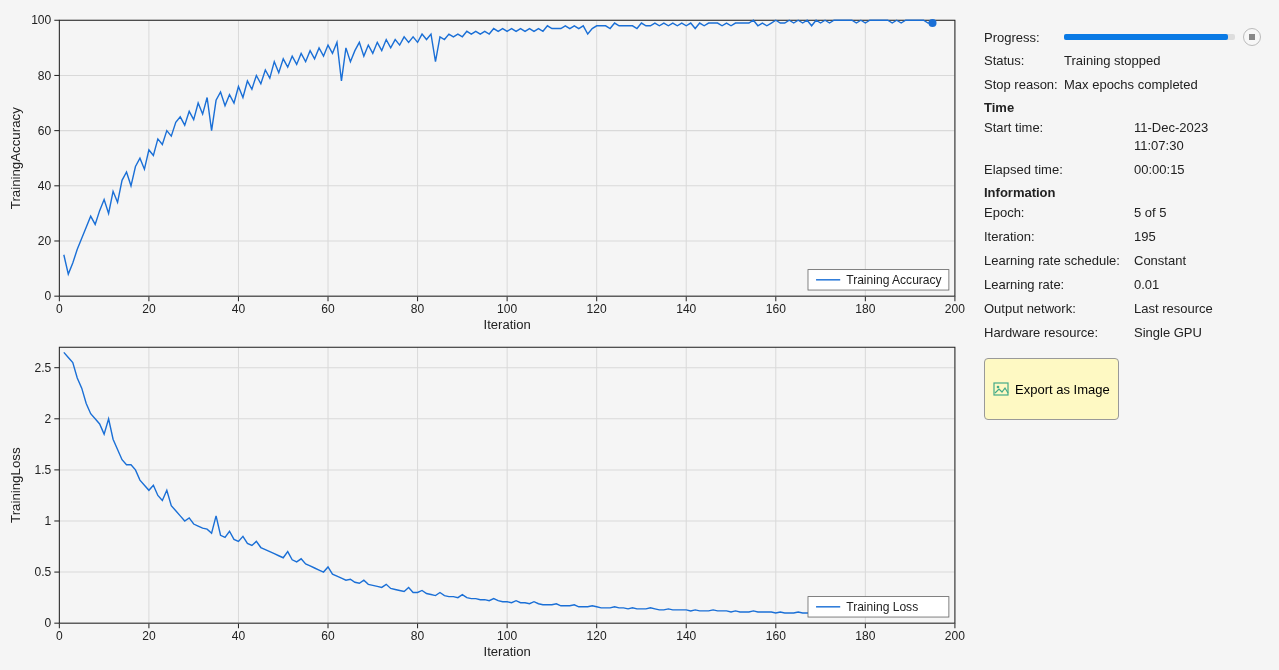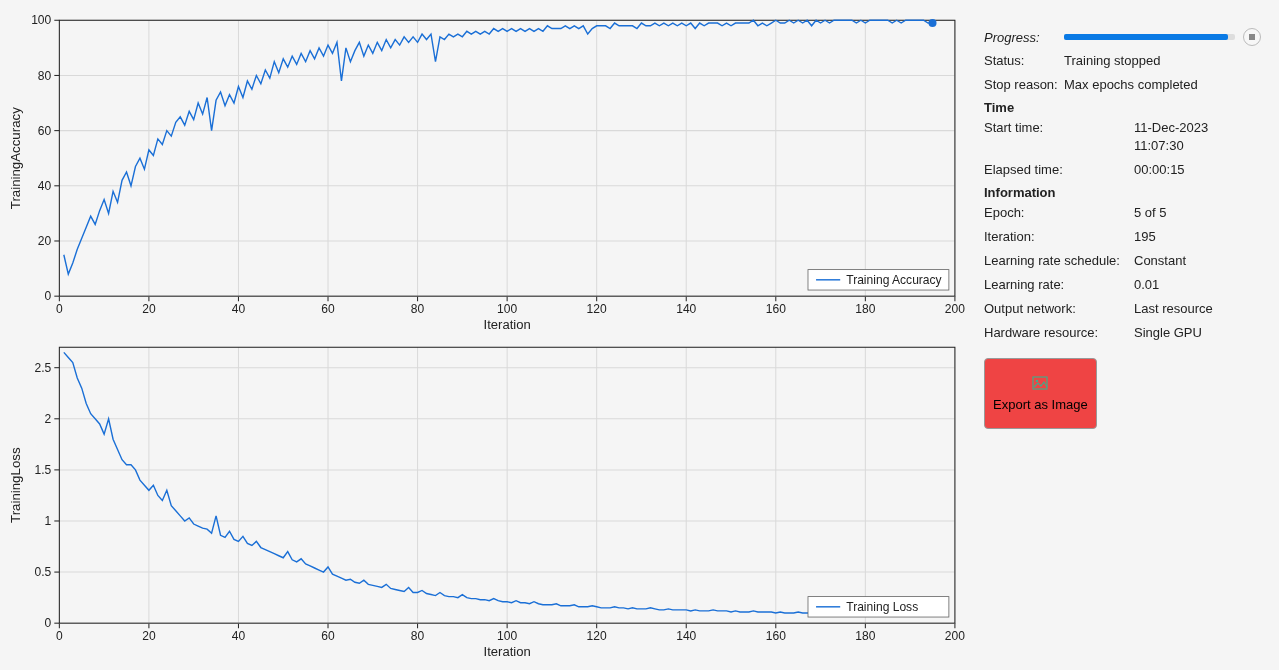--- a/index.html
+++ b/index.html
@@ -5,27 +5,27 @@
   * { box-sizing: border-box; margin: 0; padding: 0; }
   html, body { width: 1279px; height: 670px; font-family: Arial, Helvetica, sans-serif; font-size: 13px; color: #222; background: #f5f5f5; }
   .container { display: flex; width: 100%; height: 100%; }
   .charts { flex: 1; display: flex; flex-direction: column; padding: 8px 4px 8px 4px; }
   .chart-wrap { position: relative; flex: 1; }
   .side { width: 305px; padding: 28px 18px 10px 10px; background: #f5f5f5; font-size: 13px; }
   .row { display: flex; margin-bottom: 6px; line-height: 18px; }
   .row .label { width: 150px; }
   .row .val { flex: 1; }
   .section-head { font-weight: bold; margin-bottom: 4px; }
-  .progress-row { display:flex; align-items:center; margin-bottom:6px;font-style:italic;}
+  .progress-row { display:flex; align-items:center; margin-bottom:6px;}
   .progress-row .label { width: 80px; }
   .progress-bar { flex:1; height:6px; background:#ddd; border-radius:2px; position:relative; margin-right:8px;}
   .progress-fill { position:absolute; left:0; top:0; bottom:0; width:96%; background:#0a7ae5; border-radius:2px;}
   .stop-btn { width:18px; height:18px; border:1px solid #bbb; border-radius:50%; display:flex; align-items:center; justify-content:center; background:#f7f7f7; cursor:pointer;}
   .stop-btn .sq { width:6px; height:6px; background:#888;}
-  .export-btn { margin-top:10px; display:inline-flex; align-items:center; gap:6px; border:1px solid #999; border-radius:4px; padding:16px 8px; background:#ef4444; cursor:pointer; font-size:13px;flex-direction:column;}
+  .export-btn { margin-top:10px; display:inline-flex; align-items:center; gap:6px; border:1px solid #999; border-radius:4px; padding:22px 8px; background:#fef9c3; cursor:pointer; font-size:13px;}
   .export-btn svg { width:16px; height:16px; }
   svg.chart { width:100%; height:100%; display:block; }
   .axis-label { font-size:13px; fill:#222; }
   .tick-label { font-size:12px; fill:#222; }
   .grid-line { stroke:#d9d9d9; stroke-width:1; }
   .grid-line-axis { stroke:#222; stroke-width:1; }
   .series { stroke:#1a6fd6; stroke-width:1.4; fill:none; }
   .end-dot { fill:#1a6fd6; }
   .legend-box { fill:#fff; stroke:#666; stroke-width:0.8; }
   .legend-text { font-size:12px; fill:#222; }

